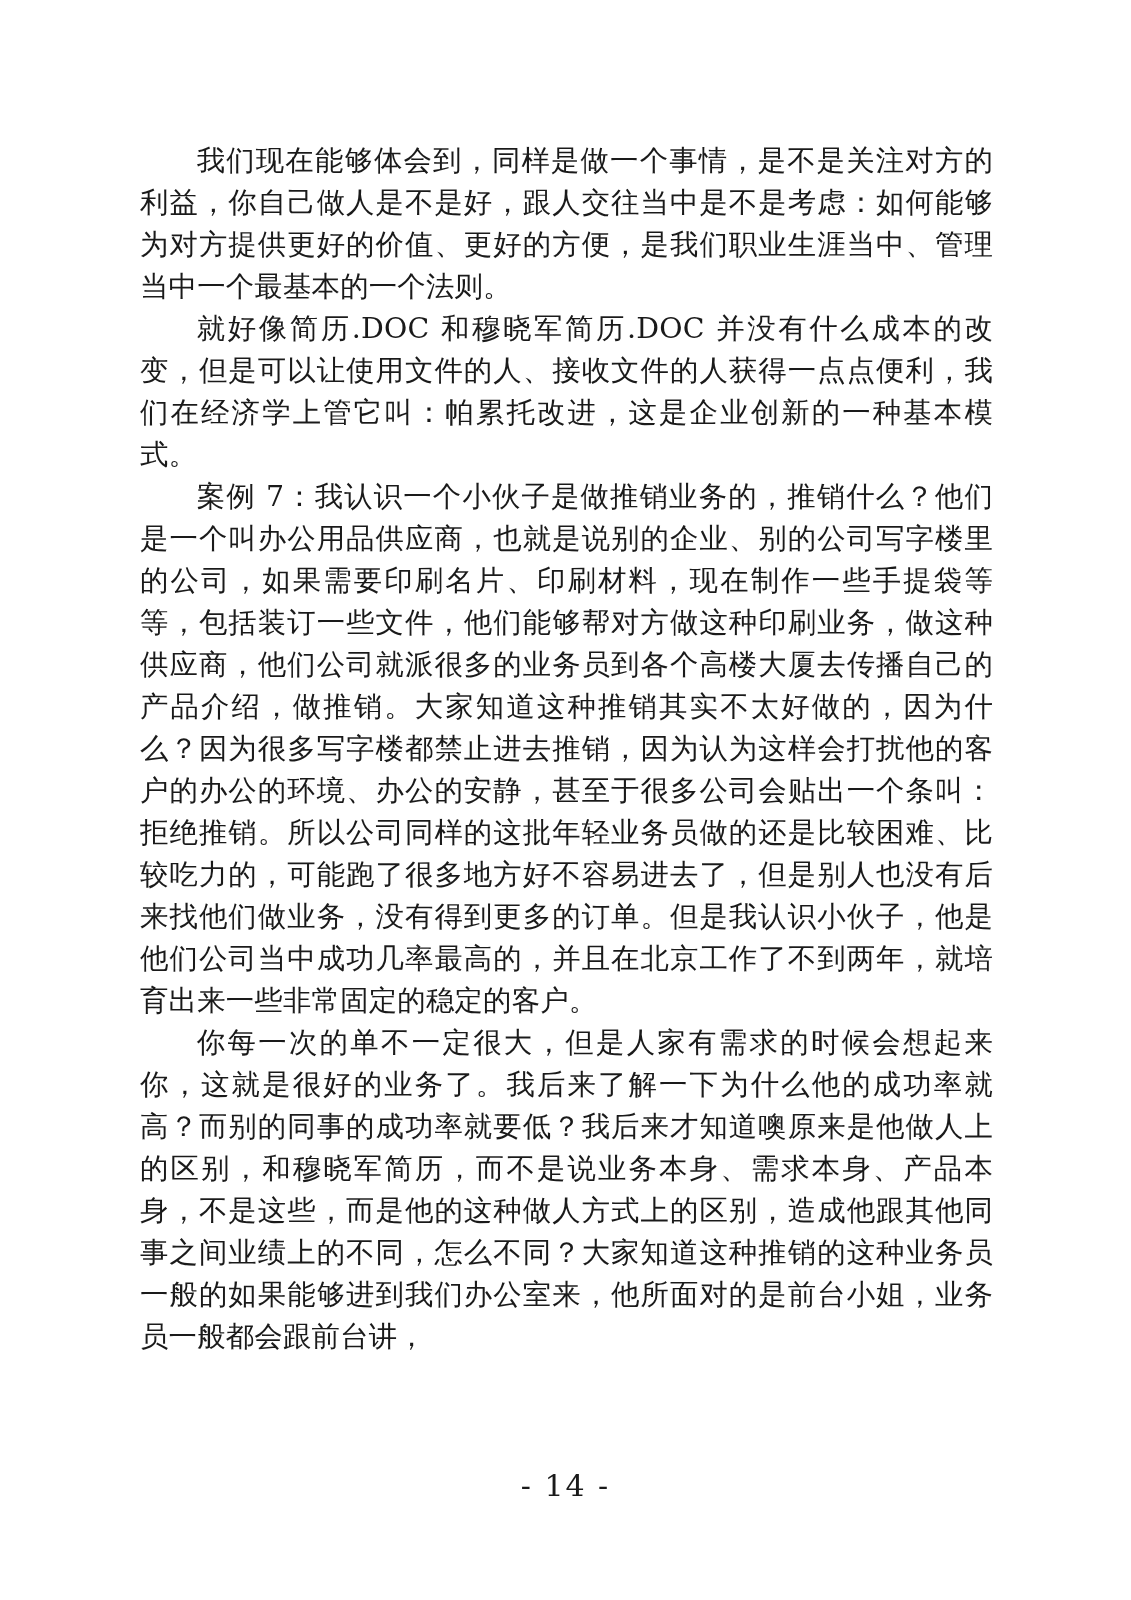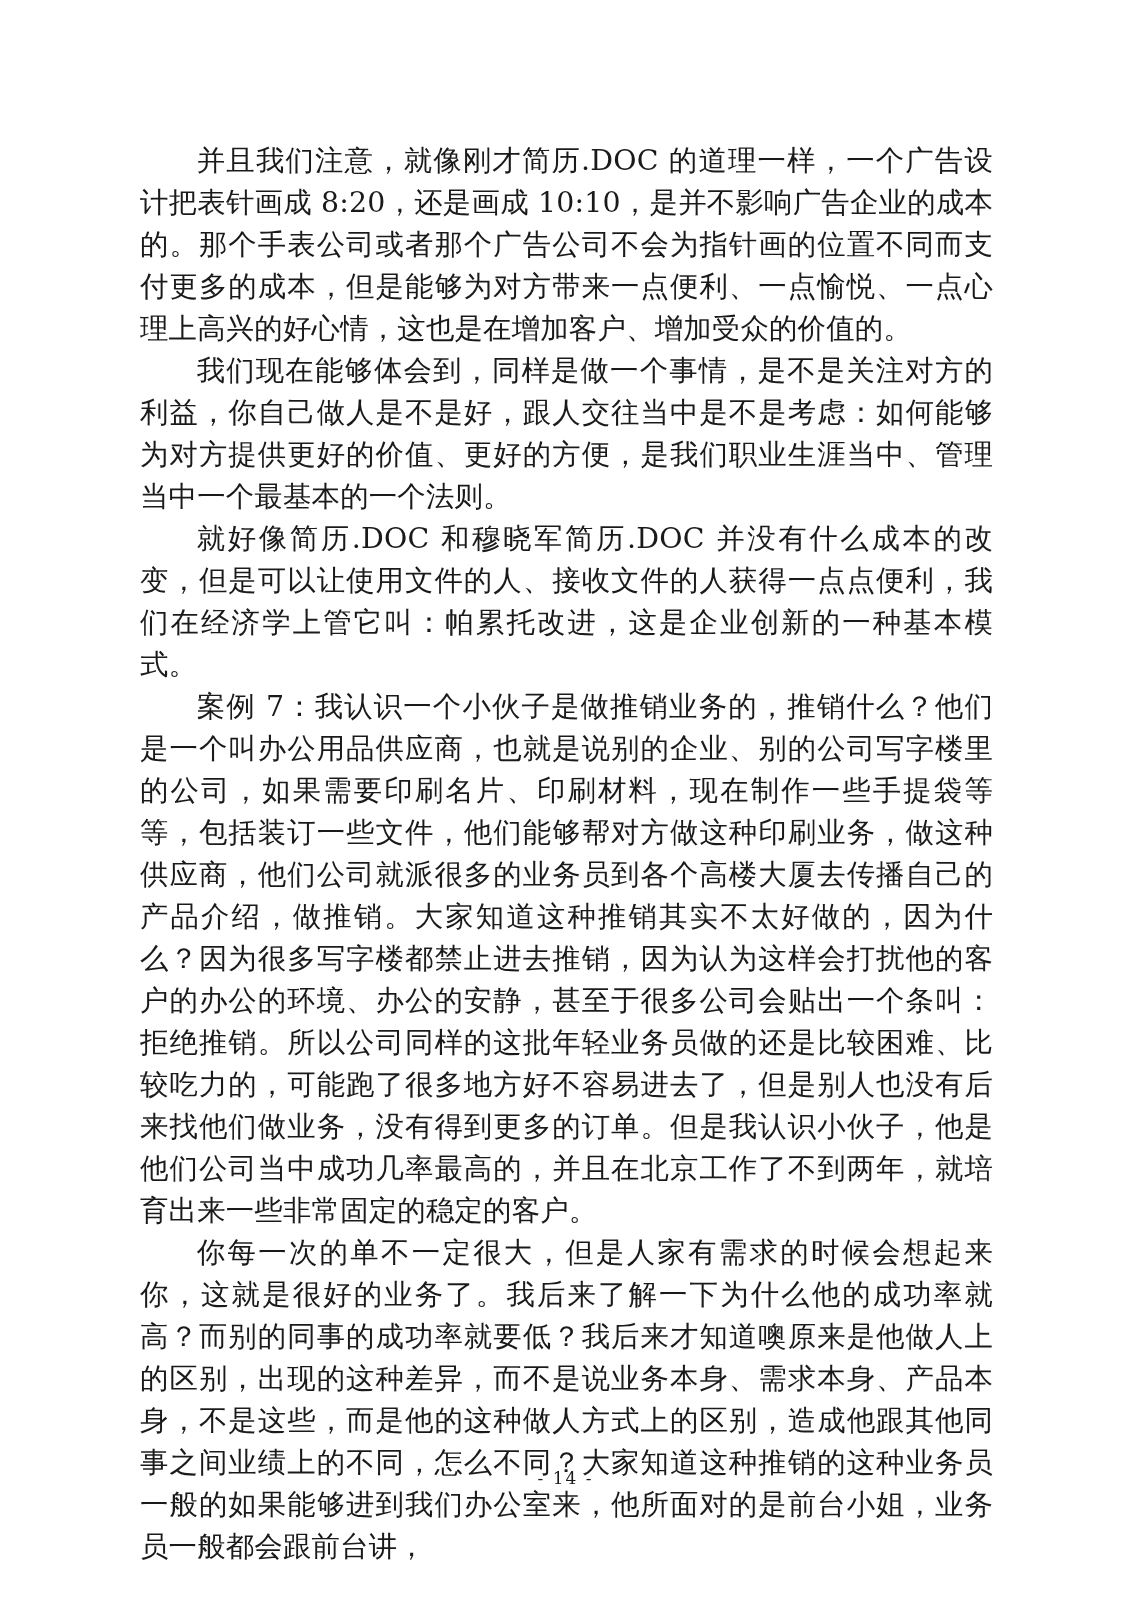--- a/index.html
+++ b/index.html
@@ -44,43 +44,40 @@
     font-weight: normal;
   }
   .footer {
     position: absolute;
     top: 1468px;
     left: 0;
     width: 1131px;
     text-align: center;
   }
   .footer .page-num {
-    font-size: 17px;
+    font-size: 30px;
     letter-spacing: 2px;
     color: #1a1a1a;
   }
 </style>
 </head>
 <body>
 
 <div class="page">
   <div class="content">
     <p>
-      <span>并且我们注意，就像刚才简历.DOC 的道理一样，一个广告设计把表针画成 8:20，还是画成 10:10，是并不影响广告企业的成本的。那个手表公司或者那个广告公司不会为指针画的位置不同而支付更多的成本，但是能够为对方带来一点便利、一点愉悦、一点心理上高兴的好心情，这也是在增加客户、增加受众的价值的。</span>
-    </p>
-    <p>
       <span>我们现在能够体会到，同样是做一个事情，是不是关注对方的利益，你自己做人是不是好，跟人交往当中是不是考虑：如何能够为对方提供更好的价值、更好的方便，是我们职业生涯当中、管理当中一个最基本的一个法则。</span>
     </p>
     <p>
       <span>就好像简历.DOC 和穆晓军简历.DOC 并没有什么成本的改变，但是可以让使用文件的人、接收文件的人获得一点点便利，我们在经济学上管它叫：帕累托改进，这是企业创新的一种基本模式。</span>
     </p>
     <p>
       <span class="lead-bold">案例 7：我认识一个小伙子是做推销业务的，</span><span>推销什么？他们是一个叫办公用品供应商，也就是说别的企业、别的公司写字楼里的公司，如果需要印刷名片、印刷材料，现在制作一些手提袋等等，包括装订一些文件，他们能够帮对方做这种印刷业务，做这种供应商，他们公司就派很多的业务员到各个高楼大厦去传播自己的产品介绍，做推销。大家知道这种推销其实不太好做的，因为什么？因为很多写字楼都禁止进去推销，因为认为这样会打扰他的客户的办公的环境、办公的安静，甚至于很多公司会贴出一个条叫：拒绝推销。所以公司同样的这批年轻业务员做的还是比较困难、比较吃力的，可能跑了很多地方好不容易进去了，但是别人也没有后来找他们做业务，没有得到更多的订单。但是我认识小伙子，他是他们公司当中成功几率最高的，并且在北京工作了不到两年，就培育出来一些非常固定的稳定的客户。</span>
     </p>
     <p>
-      <span>你每一次的单不一定很大，但是人家有需求的时候会想起来你，这就是很好的业务了。我后来了解一下为什么他的成功率就高？而别的同事的成功率就要低？我后来才知道噢原来是他做人上的区别，出现的这种差异，而不是说业务本身、需求本身、产品本身，不是这些，而是他的这种做人方式上的区别，造成他跟其他同事之间业绩上的不同，怎么不同？大家知道这种推销的这种业务员一般的如果能够进到我们办公室来，他所面对的是前台小姐，业务员一般都会跟前台讲，</span>
+      <span>你每一次的单不一定很大，但是人家有需求的时候会想起来你，这就是很好的业务了。我后来了解一下为什么他的成功率就高？而别的同事的成功率就要低？我后来才知道噢原来是他做人上的区别，和穆晓军简历，而不是说业务本身、需求本身、产品本身，不是这些，而是他的这种做人方式上的区别，造成他跟其他同事之间业绩上的不同，怎么不同？大家知道这种推销的这种业务员一般的如果能够进到我们办公室来，他所面对的是前台小姐，业务员一般都会跟前台讲，</span>
     </p>
   </div>
 
   <div class="footer">
     <span class="page-num">- 14 -</span>
   </div>
 </div>
 
 </body></html>

